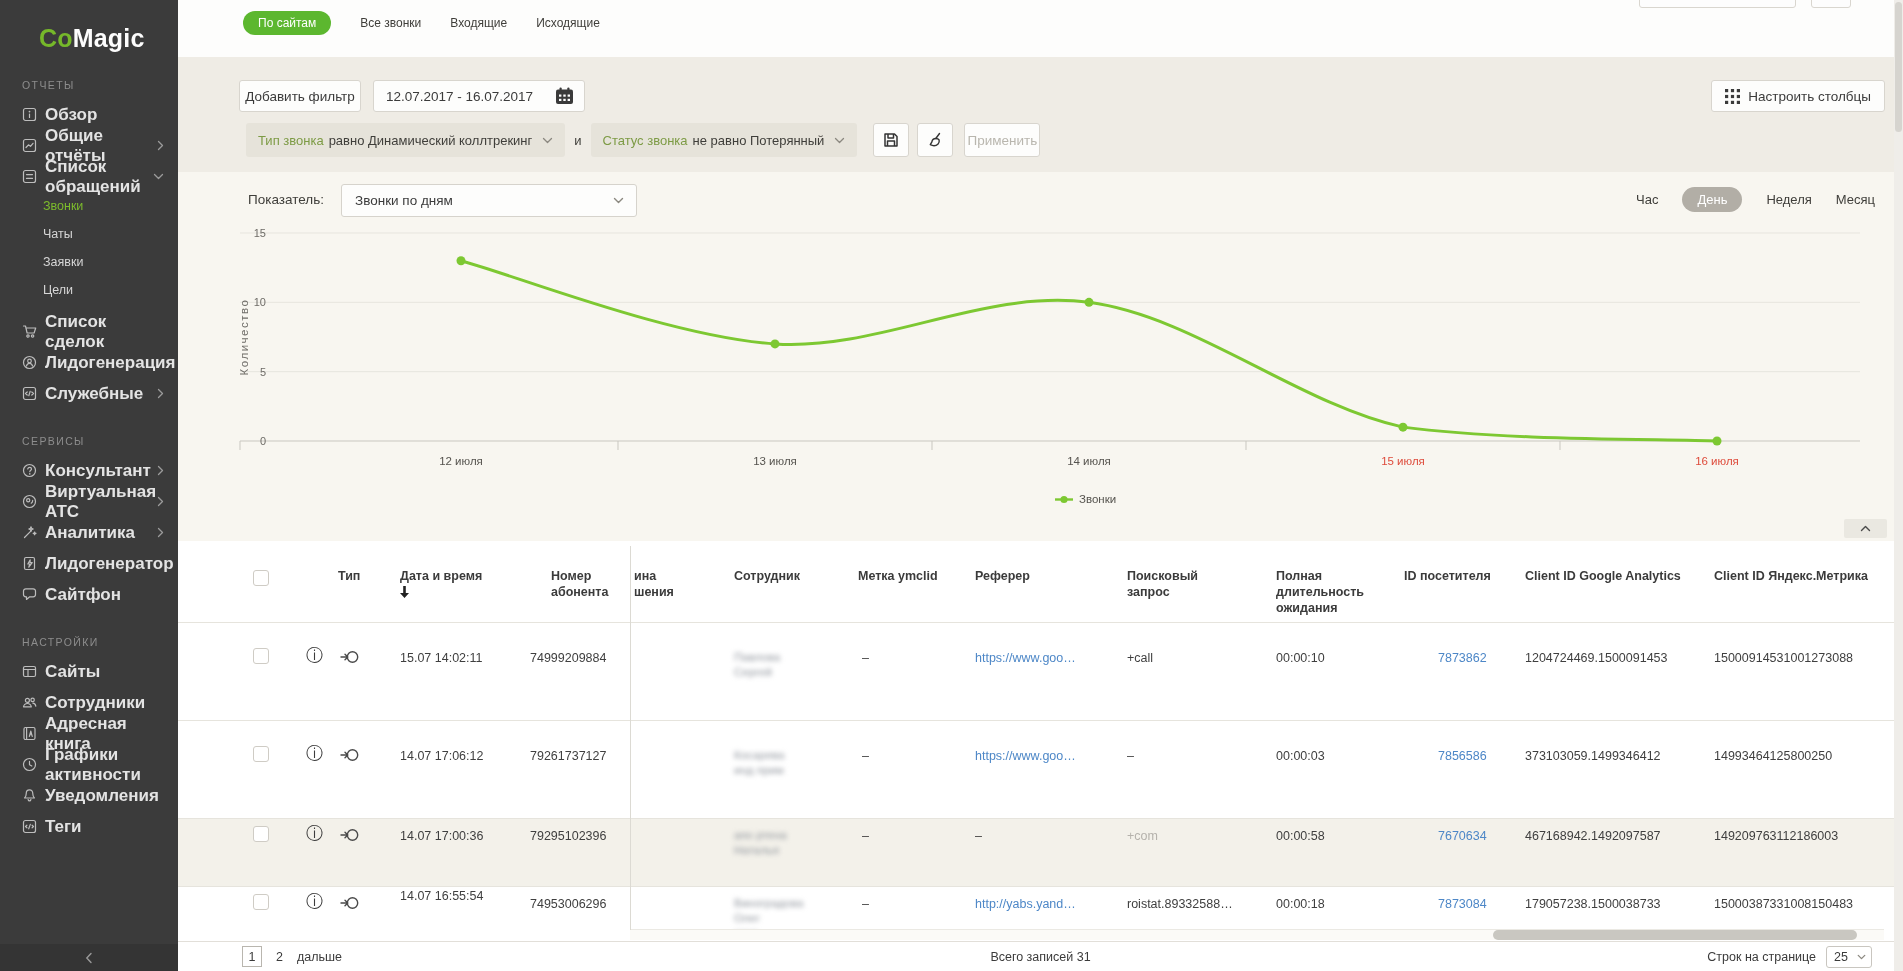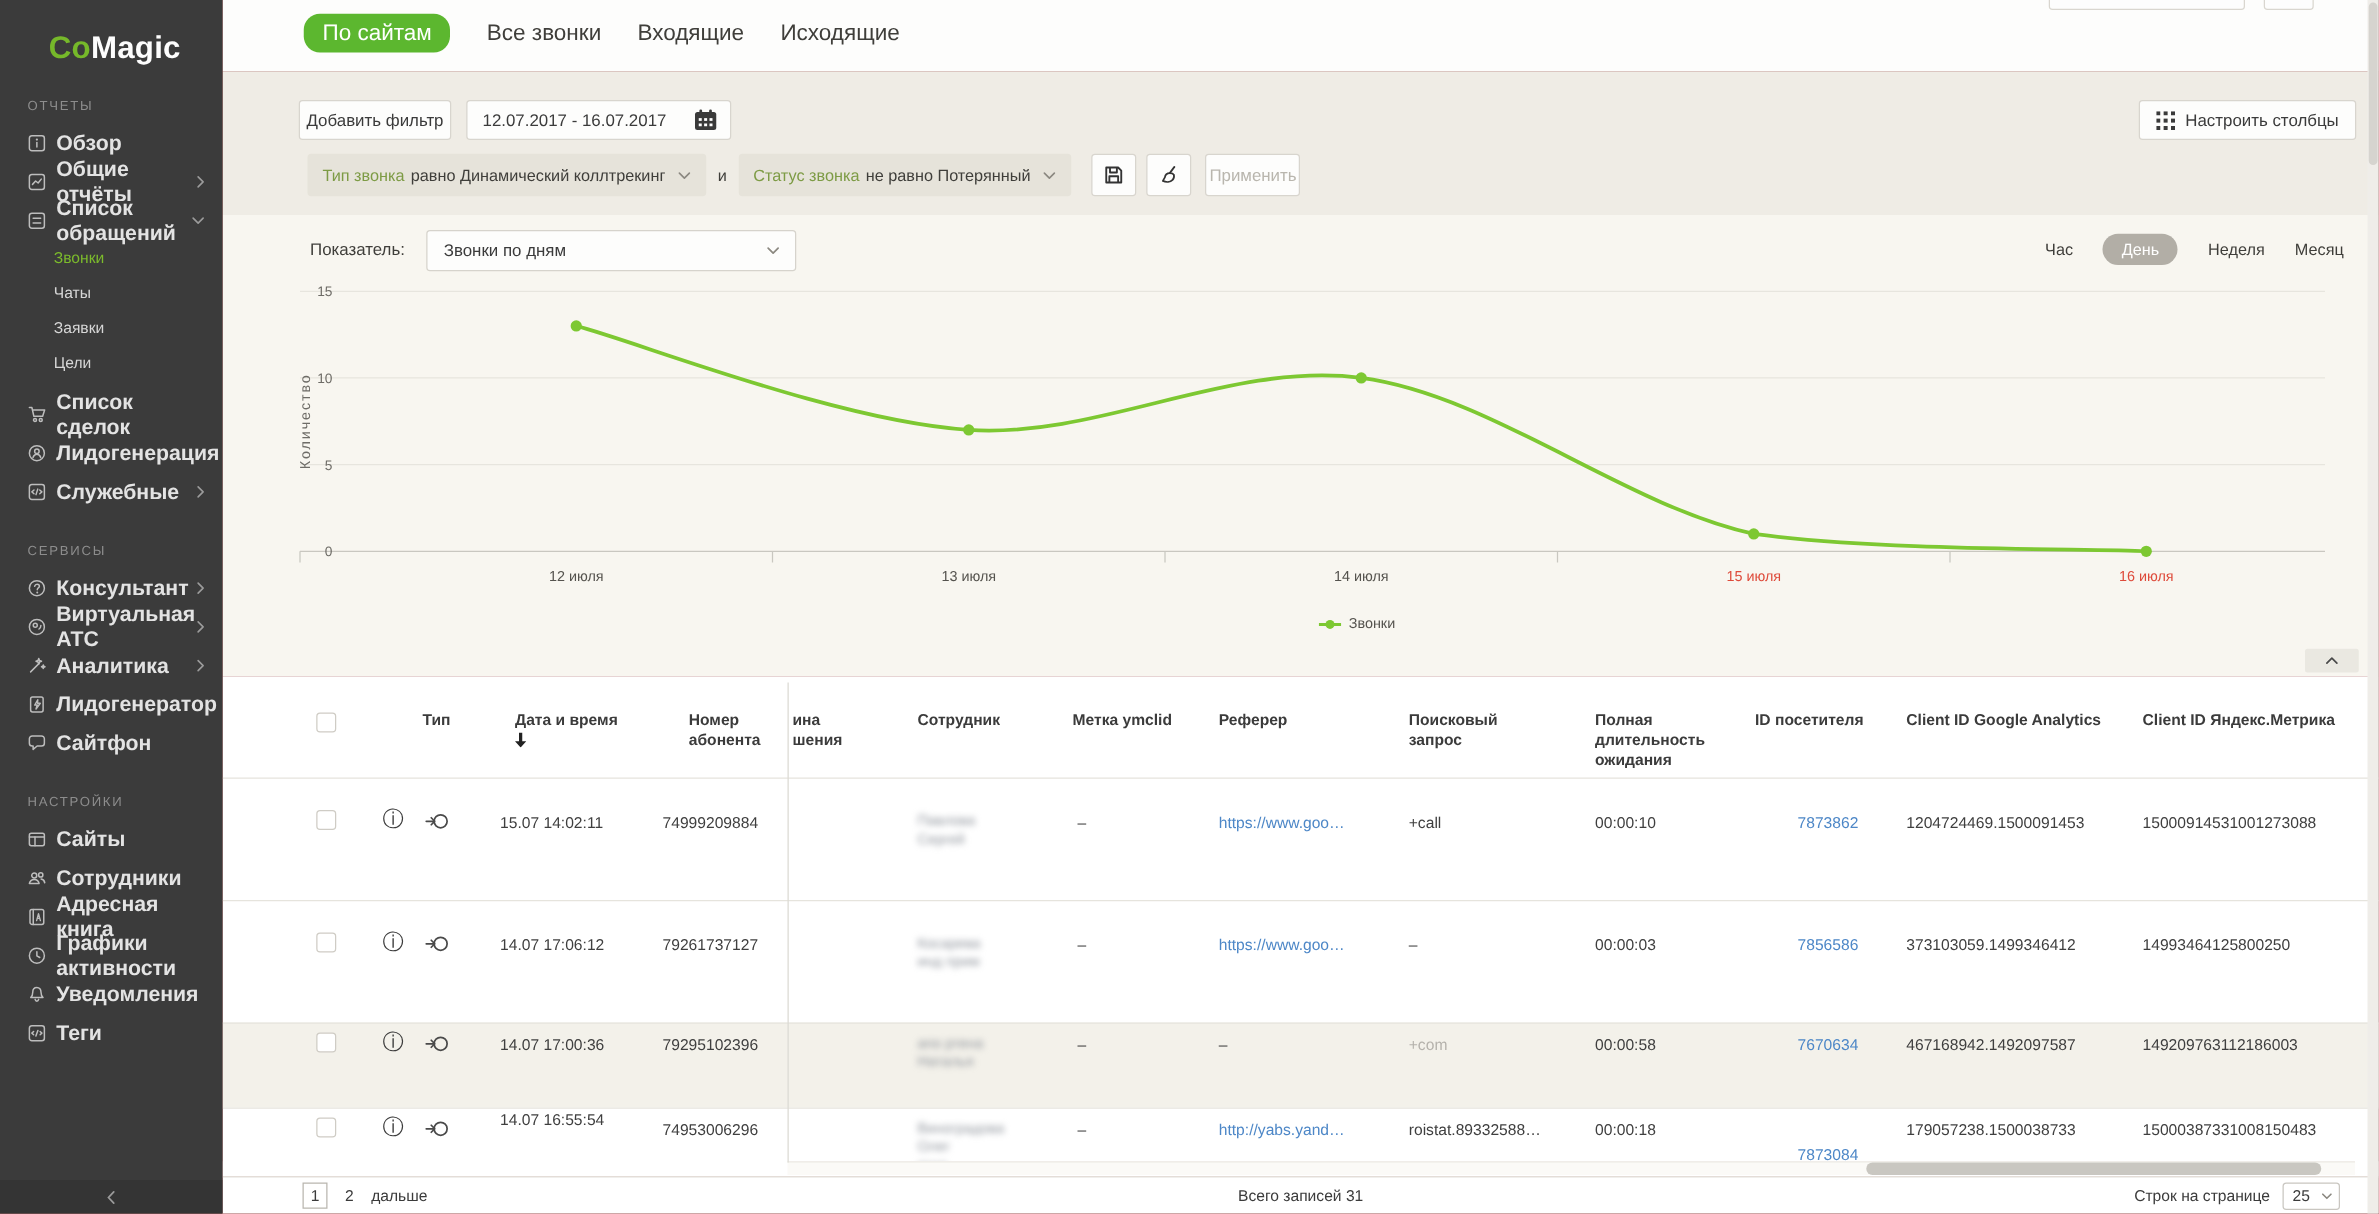--- a/index.html
+++ b/index.html
@@ -16,21 +16,21 @@
   .sb-item .chev { margin-left:auto; color:#9b9b9b; display:inline-flex; }
   .sb-sub { height:28px; padding-left:43px; display:flex; align-items:center; color:#d6d6d6; font-size:12.5px; font-weight:400; cursor:pointer; }
   .sb-sub.active { color:#7cbb2c; }
   .sb-gap { height:12px; }
   .sb-collapse { position:absolute; left:0; bottom:0; width:178px; height:27px; background:#343434; color:#9a9a9a; display:flex; align-items:center; justify-content:center; cursor:pointer; }
 
   
   .main { position:absolute; left:178px; top:0; width:1725px; height:971px; }
   .topbar { position:absolute; left:0; top:0; width:1725px; height:57px; background:#fdfdfc; }
   .tabs { position:absolute; left:65px; top:11px; display:flex; align-items:center; gap:29px; }
-  .tab { font-size:18px; color:#3f3e3a; cursor:pointer; }
+  .tab { font-size:12px; color:#3f3e3a; cursor:pointer; }
   .tab.active { background:#5cb72f; color:#fff; border-radius:13px; padding:5px 15px; }
   .cutoff-box { position:absolute; top:-18px; height:26px; background:#fdfdfd; border:1px solid #d9d6cf; border-radius:0 0 3px 3px; }
 
   .filter-panel { position:absolute; left:0; top:57px; width:1725px; height:115px; background:#efece5; }
   .btn { background:#fdfdfc; border:1px solid #d8d5ce; border-radius:3px; font-size:13.5px; color:#3b3b3b; display:inline-flex; align-items:center; justify-content:center; cursor:pointer; font-family:inherit; }
   .add-filter { position:absolute; left:61px; top:23px; width:122px; height:32px; }
   .date-box { position:absolute; left:195px; top:23px; width:212px; height:32px; padding:0 10px 0 12px; justify-content:space-between; display:flex; align-items:center; background:#fdfdfc; border:1px solid #d8d5ce; border-radius:3px; font-size:13.5px; color:#3b3b3b; cursor:pointer; }
   .chips-row { position:absolute; left:68px; top:66px; display:flex; align-items:center; }
   .chip { background:#e6e3da; border-radius:3px; height:34px; display:flex; align-items:center; padding:0 12px; font-size:13px; color:#3f3e3a; cursor:pointer; }
   .chip .fld { color:#7d9b45; margin-right:5px; }
@@ -444,21 +444,21 @@
               <path d="M1.5 5.5L5.5 1.5 9.5 5.5"></path>
             </svg>
           </span>
       </div>
     </div>
 
     <div class="table-section">
       <div class="thead" id="thead">
           <span class="cb" style="position:absolute;left:75px;top:24px;"></span>
           <div class="th" style="left:160px;"><span style="white-space:pre-line;">Тип</span></div>
-          <div class="th" style="left:222px;margin-left:12px;"><span style="white-space:pre-line;">Дата и время</span><div style="margin-top:2px;"><svg width="9" height="12" viewBox="0 0 9 12" fill="#222">
+          <div class="th" style="left:222px;"><span style="white-space:pre-line;">Дата и время</span><div style="margin-top:2px;"><svg width="9" height="12" viewBox="0 0 9 12" fill="#222">
                 <path d="M3.2 0h2.6v7H9L4.5 12 0 7h3.2z"></path>
               </svg></div></div>
           <div class="th" style="left:373px;"><span style="white-space:pre-line;">Номер
 абонента</span></div>
           <div class="th" style="left:456px;"><span style="white-space:pre-line;">ина
 шения</span></div>
           <div class="th" style="left:556px;"><span style="white-space:pre-line;">Сотрудник</span></div>
           <div class="th" style="left:680px;text-align:right;"><span style="white-space:pre-line;">Метка ymclid</span></div>
           <div class="th" style="left:797px;"><span style="white-space:pre-line;">Реферер</span></div>
           <div class="th" style="left:949px;"><span style="white-space:pre-line;">Поисковый
@@ -540,21 +540,21 @@
                 <path d="M1 8h6.5M5 5.2L7.8 8 5 10.8"></path>
               </svg>
             </span>
             <span class="cell" style="left:222px;top:1px;">14.07 16:55:54</span>
             <span class="cell" style="left:352px;top:9px;">74953006296</span>
             <span class="cell emp" style="left:556px;top:9px;">Виноградова<br>Олег<br>огид</span>
             <span class="cell" style="left:684px;top:9px;">–</span>
             <span class="cell link" style="left:797px;top:9px;">http://yabs.yand…</span>
             <span class="cell" style="left:949px;top:9px;">roistat.89332588…</span>
             <span class="cell" style="left:1098px;top:9px;">00:00:18</span>
-            <span class="cell link" style="left:1260px;top:9px;margin-top:20px;">7873084</span>
+            <span class="cell link" style="left:1260px;top:9px;">7873084</span>
             <span class="cell" style="left:1347px;top:9px;">179057238.1500038733</span>
             <span class="cell" style="left:1536px;top:9px;">15000387331008150483</span>
           </div>
         </div>
 
     <div class="hscroll-strip"></div>
         <div class="hscroll-track"></div>
         <div class="hscroll-thumb"></div>
         <div class="col-divider"></div>
       </div>

